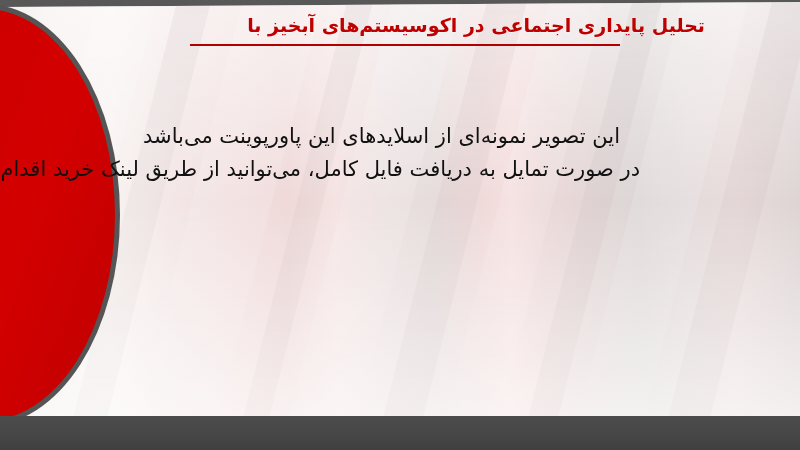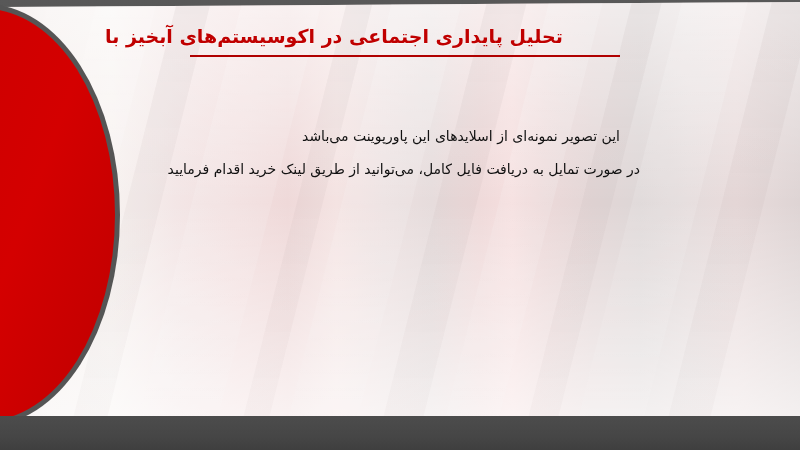--- a/index.html
+++ b/index.html
@@ -93,23 +93,23 @@
     right: 5px;
     bottom: 5px;
     border-radius: 50%;
     background: linear-gradient(110deg, #c20000 0%, #cf0000 35%, #d40000 60%, #bf0000 100%);
   }
 
   
   .title-block {
     position: absolute;
     left: 105px;
-    top: 23px;
+    top: 12px;
     width: 600px;
-    text-align: left;
+    text-align: right;
   }
   .title-line {
     color: #c00000;
     font-size: 19px;
     font-weight: bold;
     line-height: 27px;
     letter-spacing: 0px;
     direction: rtl;
     text-shadow: 0 1px 0 rgba(255,255,255,0.45);
     white-space: nowrap;
@@ -125,21 +125,21 @@
   .body-block {
     position: absolute;
     left: 120px;
     top: 120px;
     width: 530px;
     direction: rtl;
     text-align: right;
   }
   .body-line {
     color: #111111;
-    font-size: 14px;
+    font-size: 21px;
     line-height: 33px;
     white-space: nowrap;
     direction: rtl;
   }
   .body-line.l1 { padding-right: 30px; }
   .body-line.l2 { padding-right: 0px; }
   .body-line.l3 { padding-right: 10px; }
 
   
   .bottom-band {

